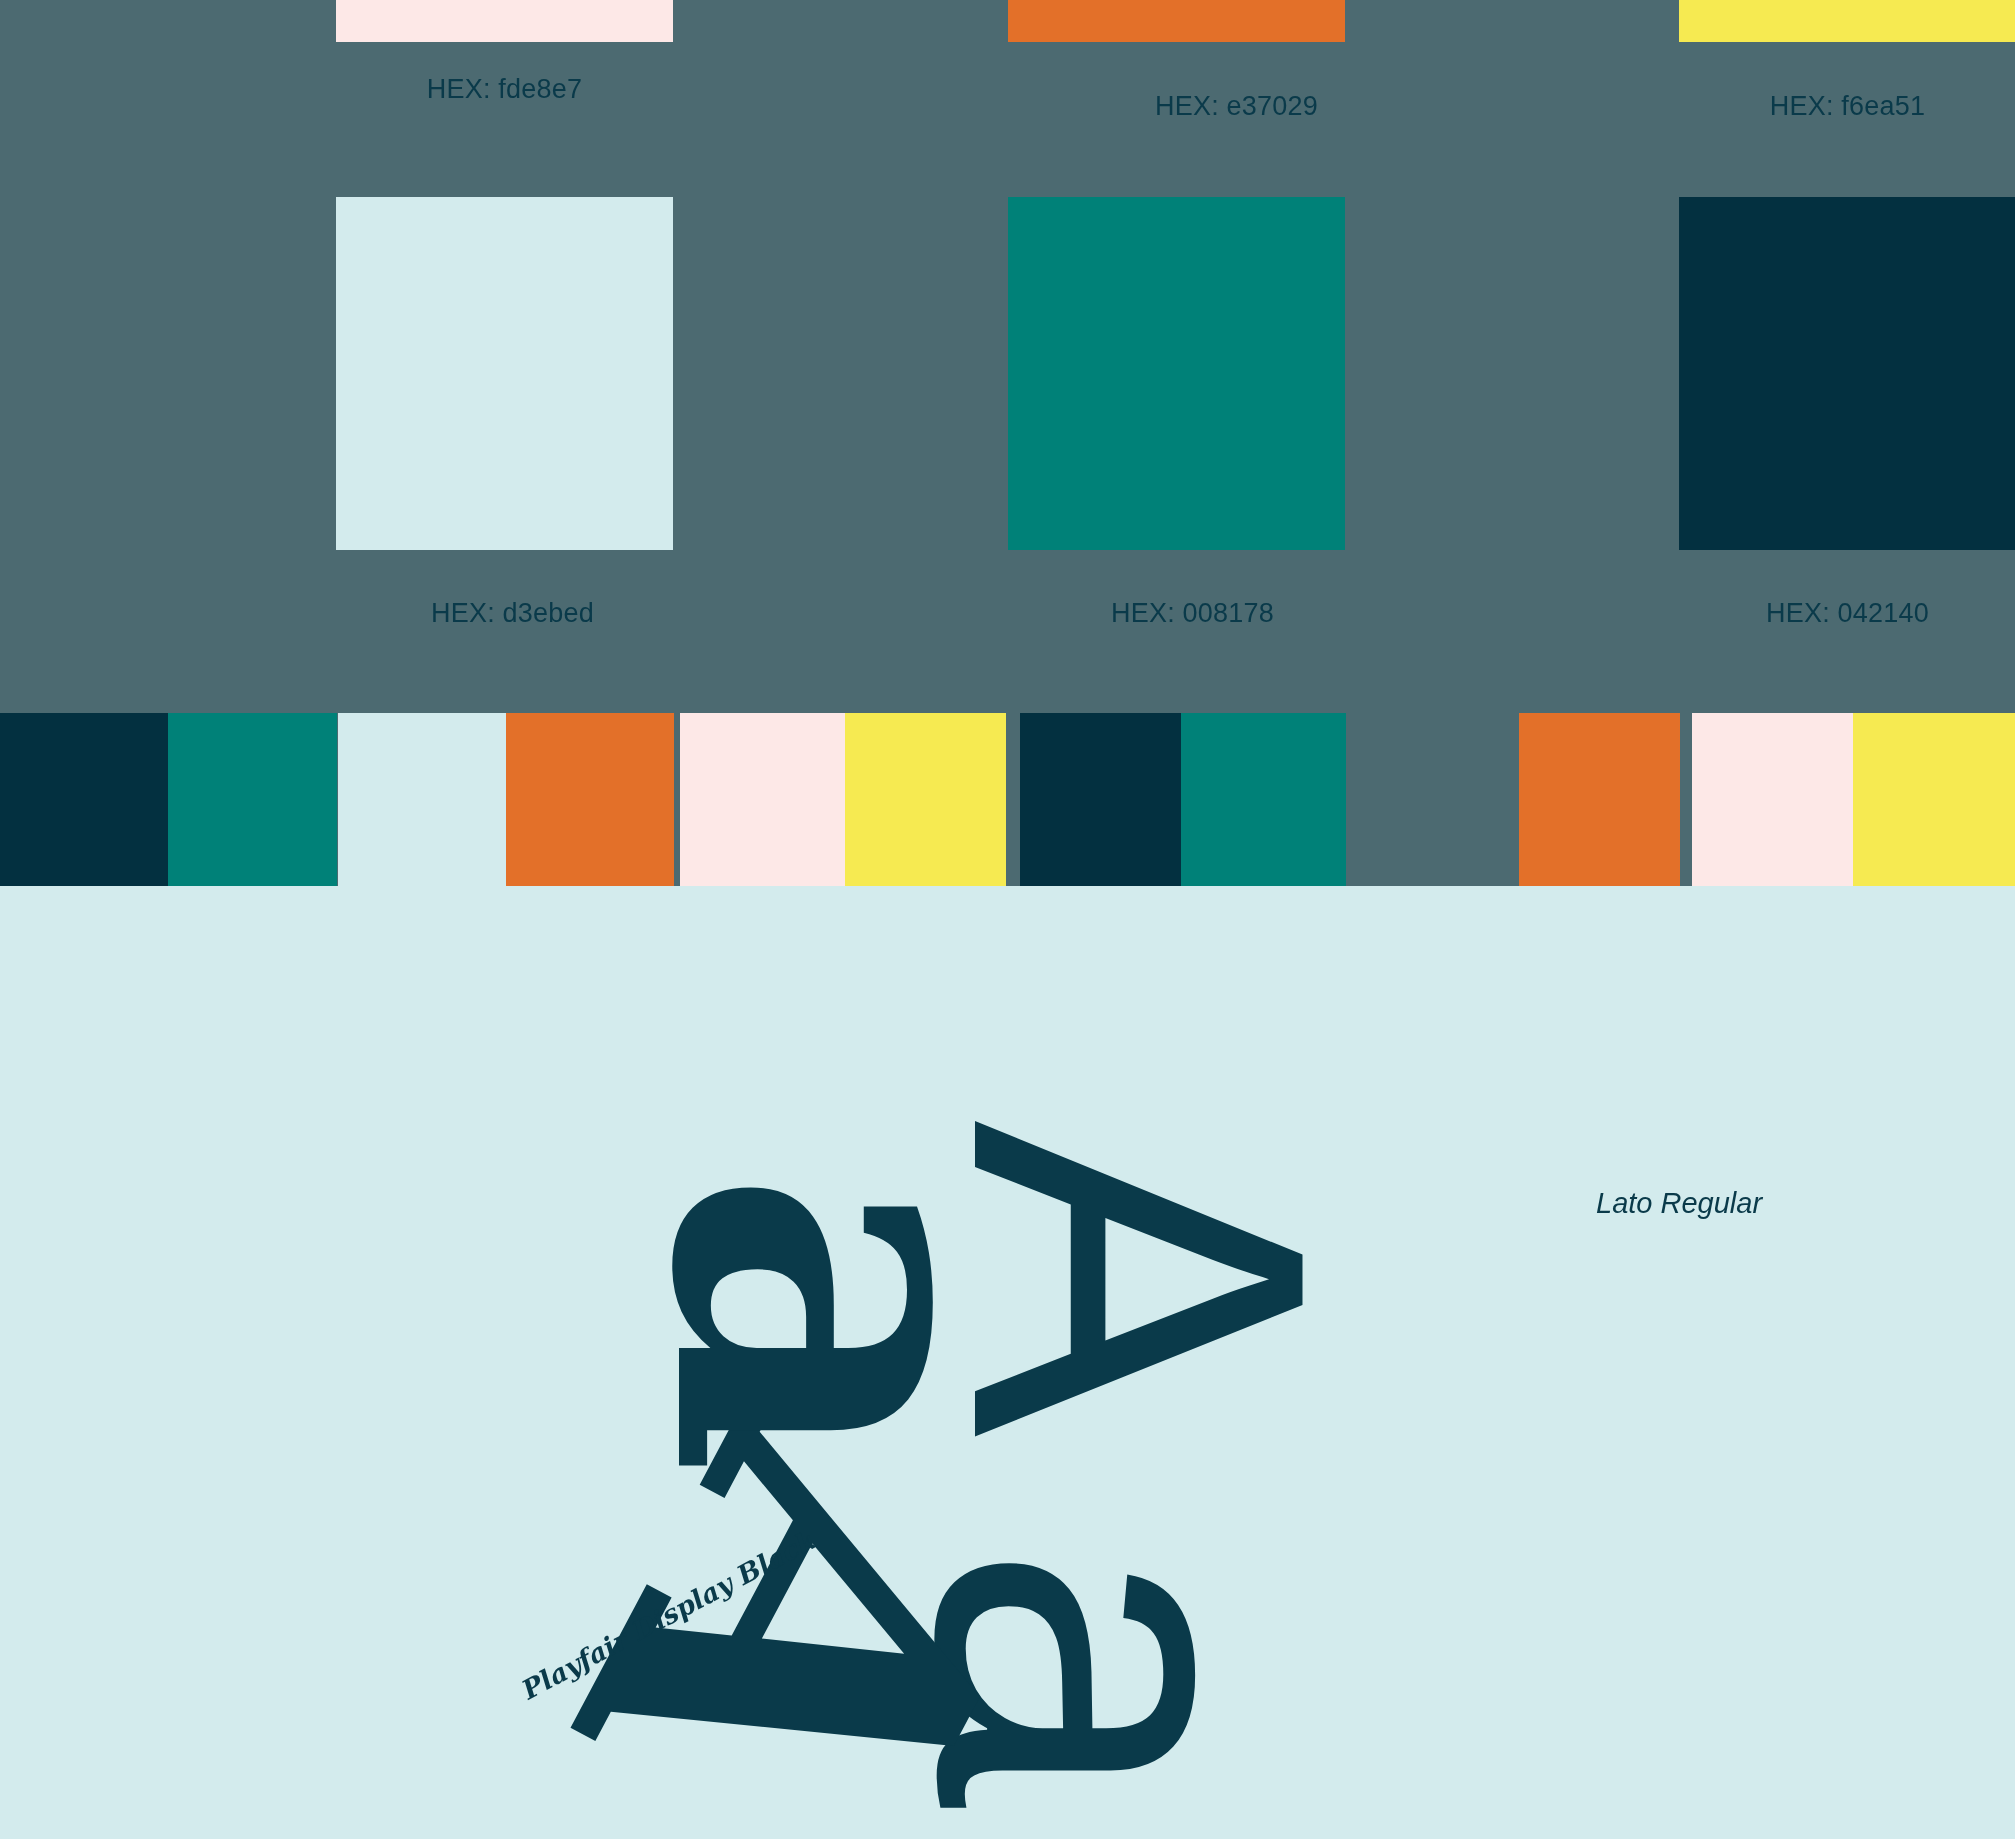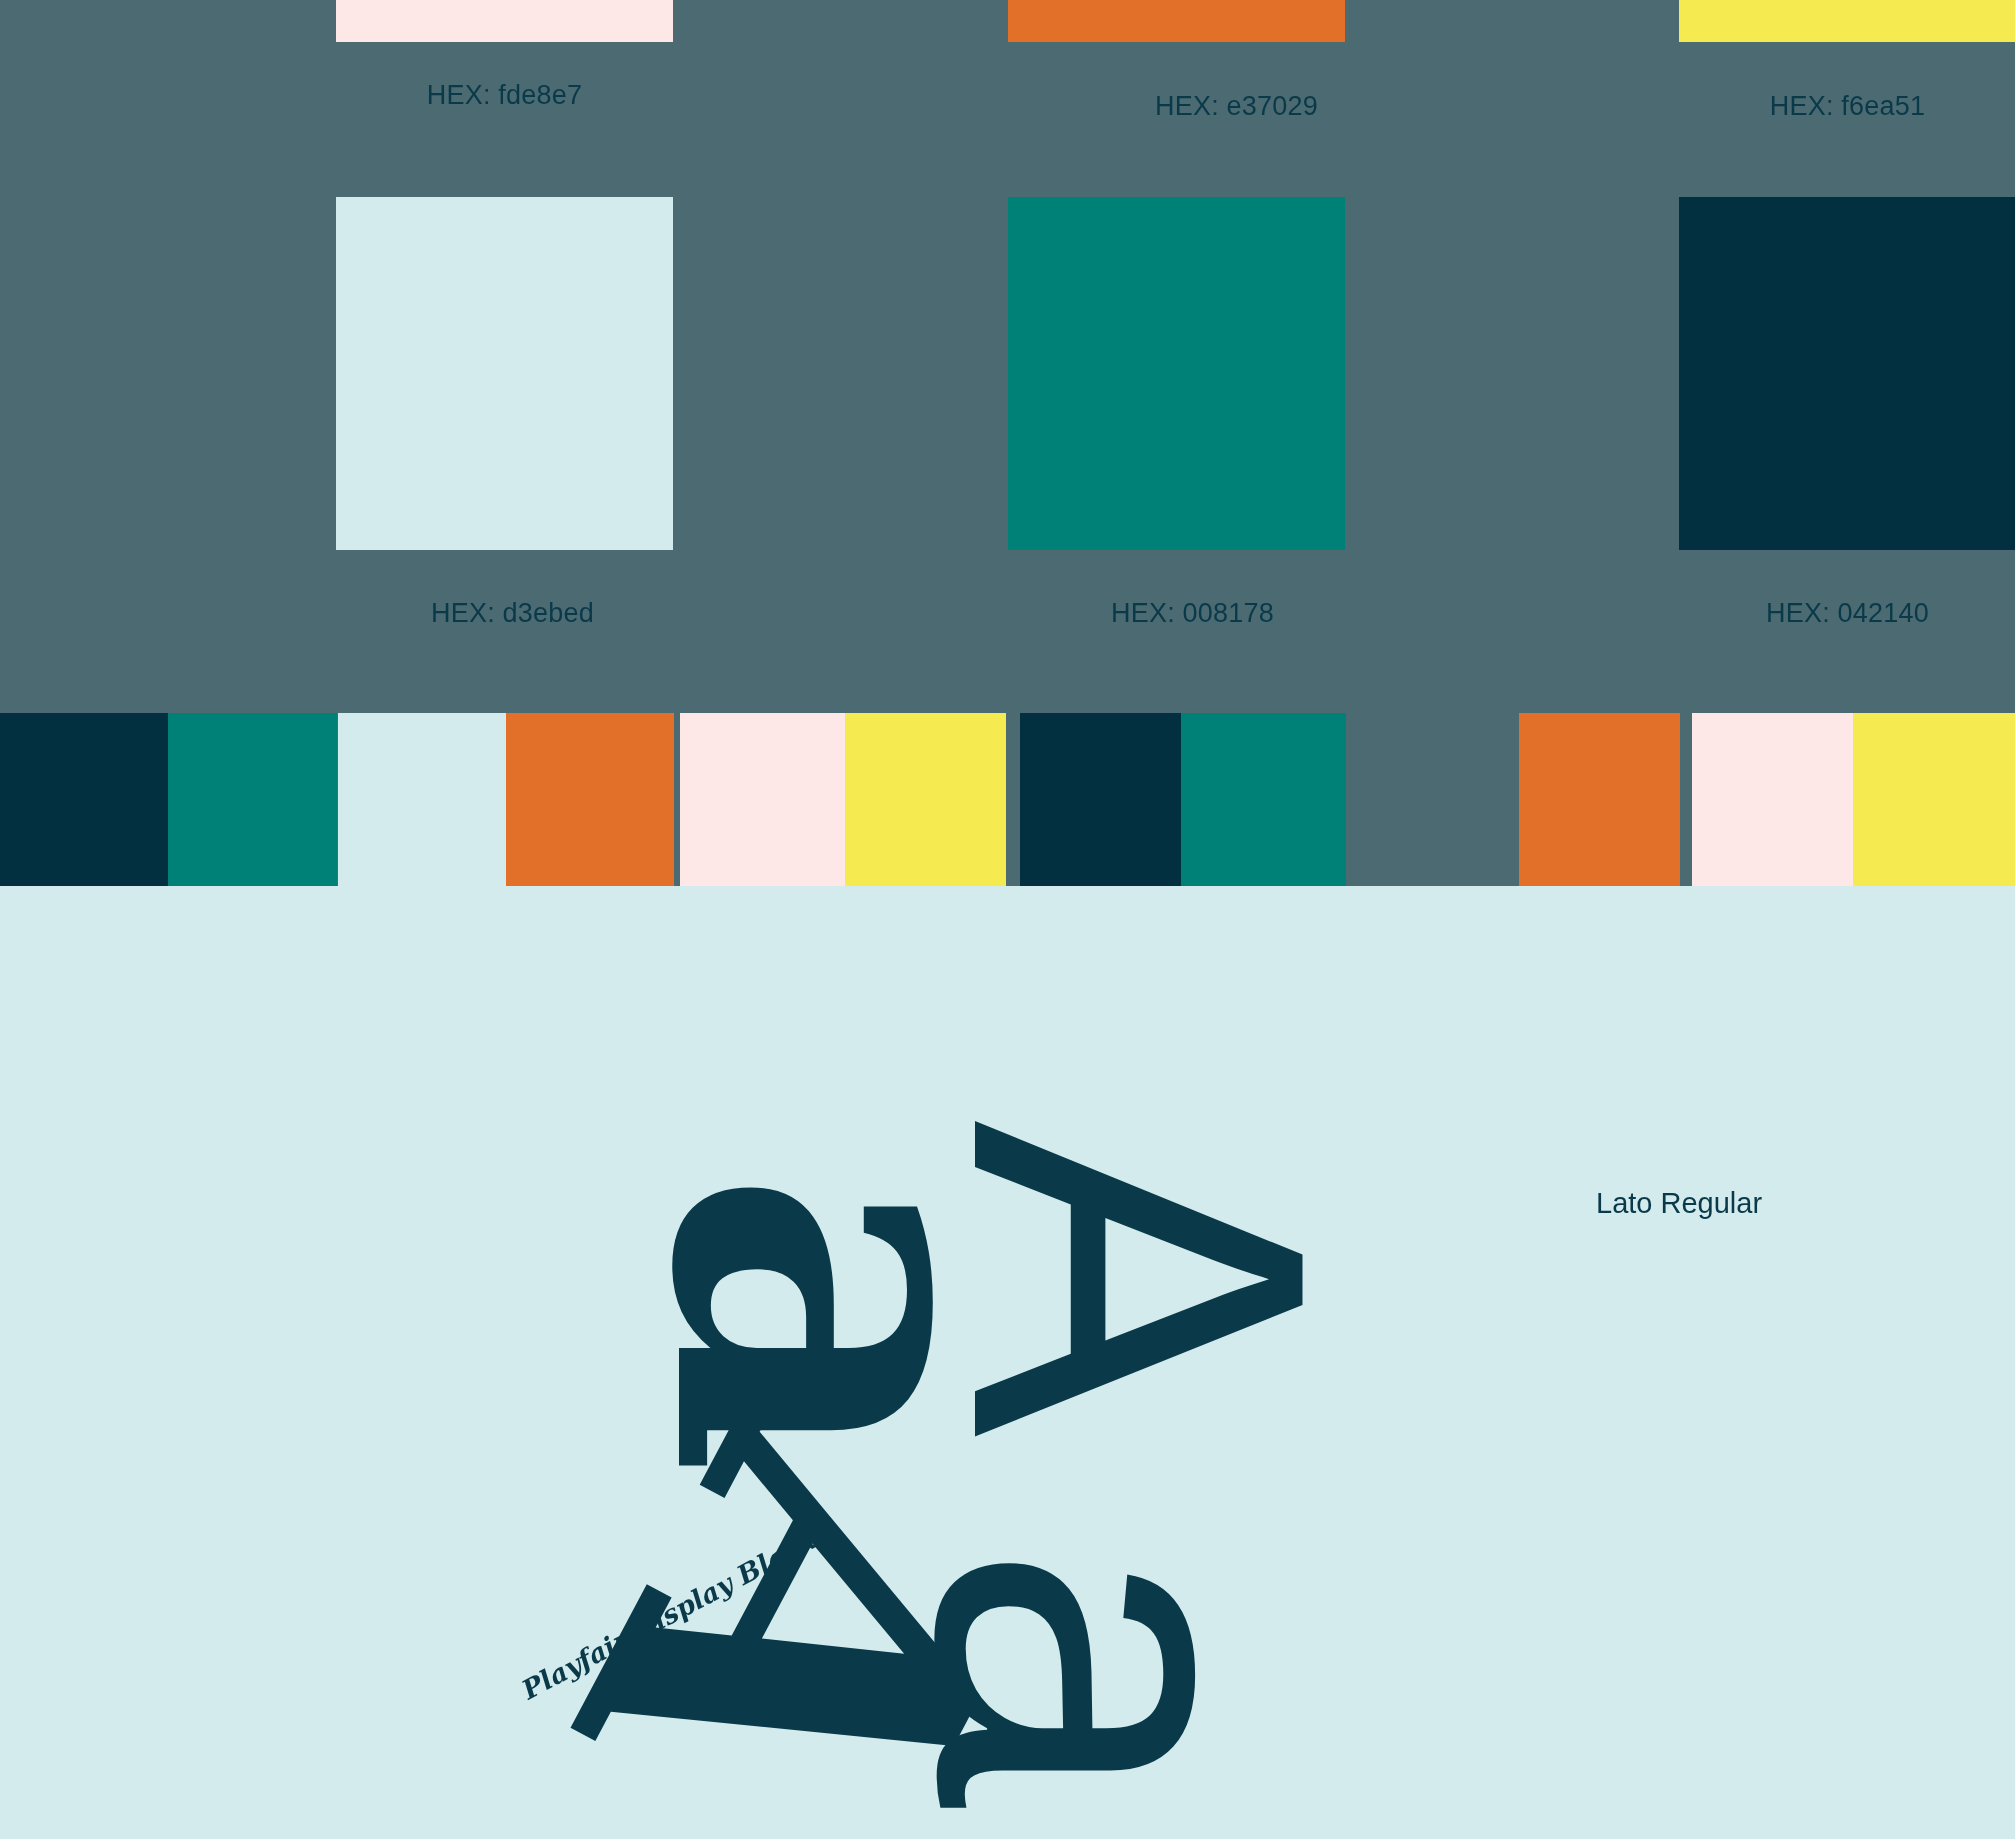--- a/index.html
+++ b/index.html
@@ -87,20 +87,21 @@
     font-weight: 400;
   }
   .glyph-serif {
     font-family: "DejaVu Serif", "Liberation Serif", serif;
     font-weight: 700;
   }
   .type-label {
     position: absolute;
     color: #0a3a4a;
     white-space: nowrap;
+    font-style: italic;
   }
   .label-sans {
     font-family: "Liberation Sans", sans-serif;
     font-size: 29px;
     font-weight: 400;
   }
   .label-serif {
     font-family: "DejaVu Serif", "Liberation Serif", serif;
     font-size: 26.6px;
     font-weight: 700;
@@ -110,21 +111,21 @@
 </head>
 <body>
 
 <div id="page">
 
   <section class="palette-section">
     <div id="palette-host">
         <div class="swatch-cell" style="left: 336px; top: -89px; width: 337px; height: 131px;">
           <div class="swatch-chip" style="width: 337px; height: 131px; background: rgb(253, 232, 231);"></div>
         </div>
-        <div class="swatch-caption" style="left: 336px; top: 80px; width: 337px; text-align: center;">HEX: fde8e7</div>
+        <div class="swatch-caption" style="left: 336px; top: 74px; width: 337px; text-align: center;">HEX: fde8e7</div>
         <div class="swatch-cell" style="left: 1008px; top: -89px; width: 337px; height: 131px;">
           <div class="swatch-chip" style="width: 337px; height: 131px; background: rgb(227, 112, 41);"></div>
         </div>
         <div class="swatch-caption" style="left: 1068px; top: 91px; width: 337px;">HEX: e37029</div>
         <div class="swatch-cell" style="left: 1679px; top: -89px; width: 337px; height: 131px;">
           <div class="swatch-chip" style="width: 337px; height: 131px; background: rgb(246, 234, 81);"></div>
         </div>
         <div class="swatch-caption" style="left: 1679px; top: 91px; width: 337px; text-align: center;">HEX: f6ea51</div>
         <div class="swatch-cell" style="left: 336px; top: 197px; width: 337px; height: 353px;">
           <div class="swatch-chip" style="width: 337px; height: 353px; background: rgb(211, 235, 237);"></div>

